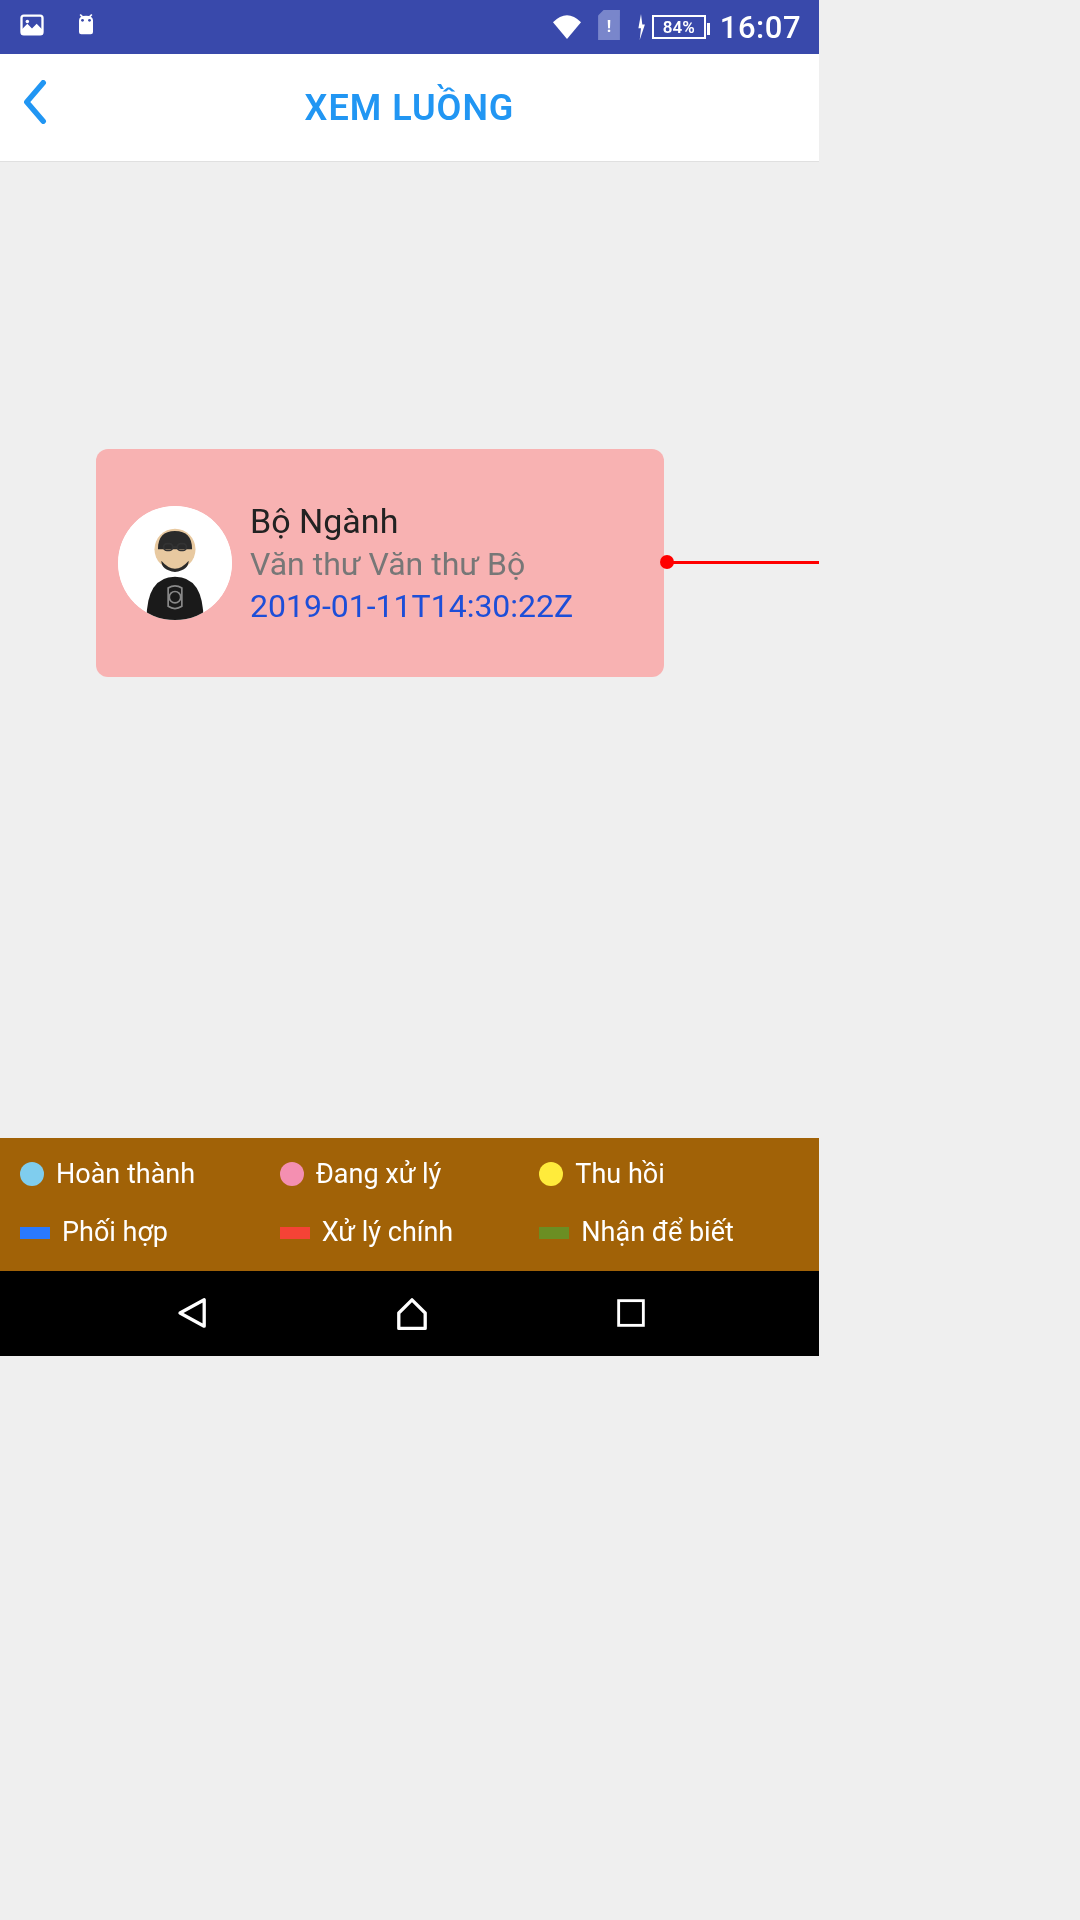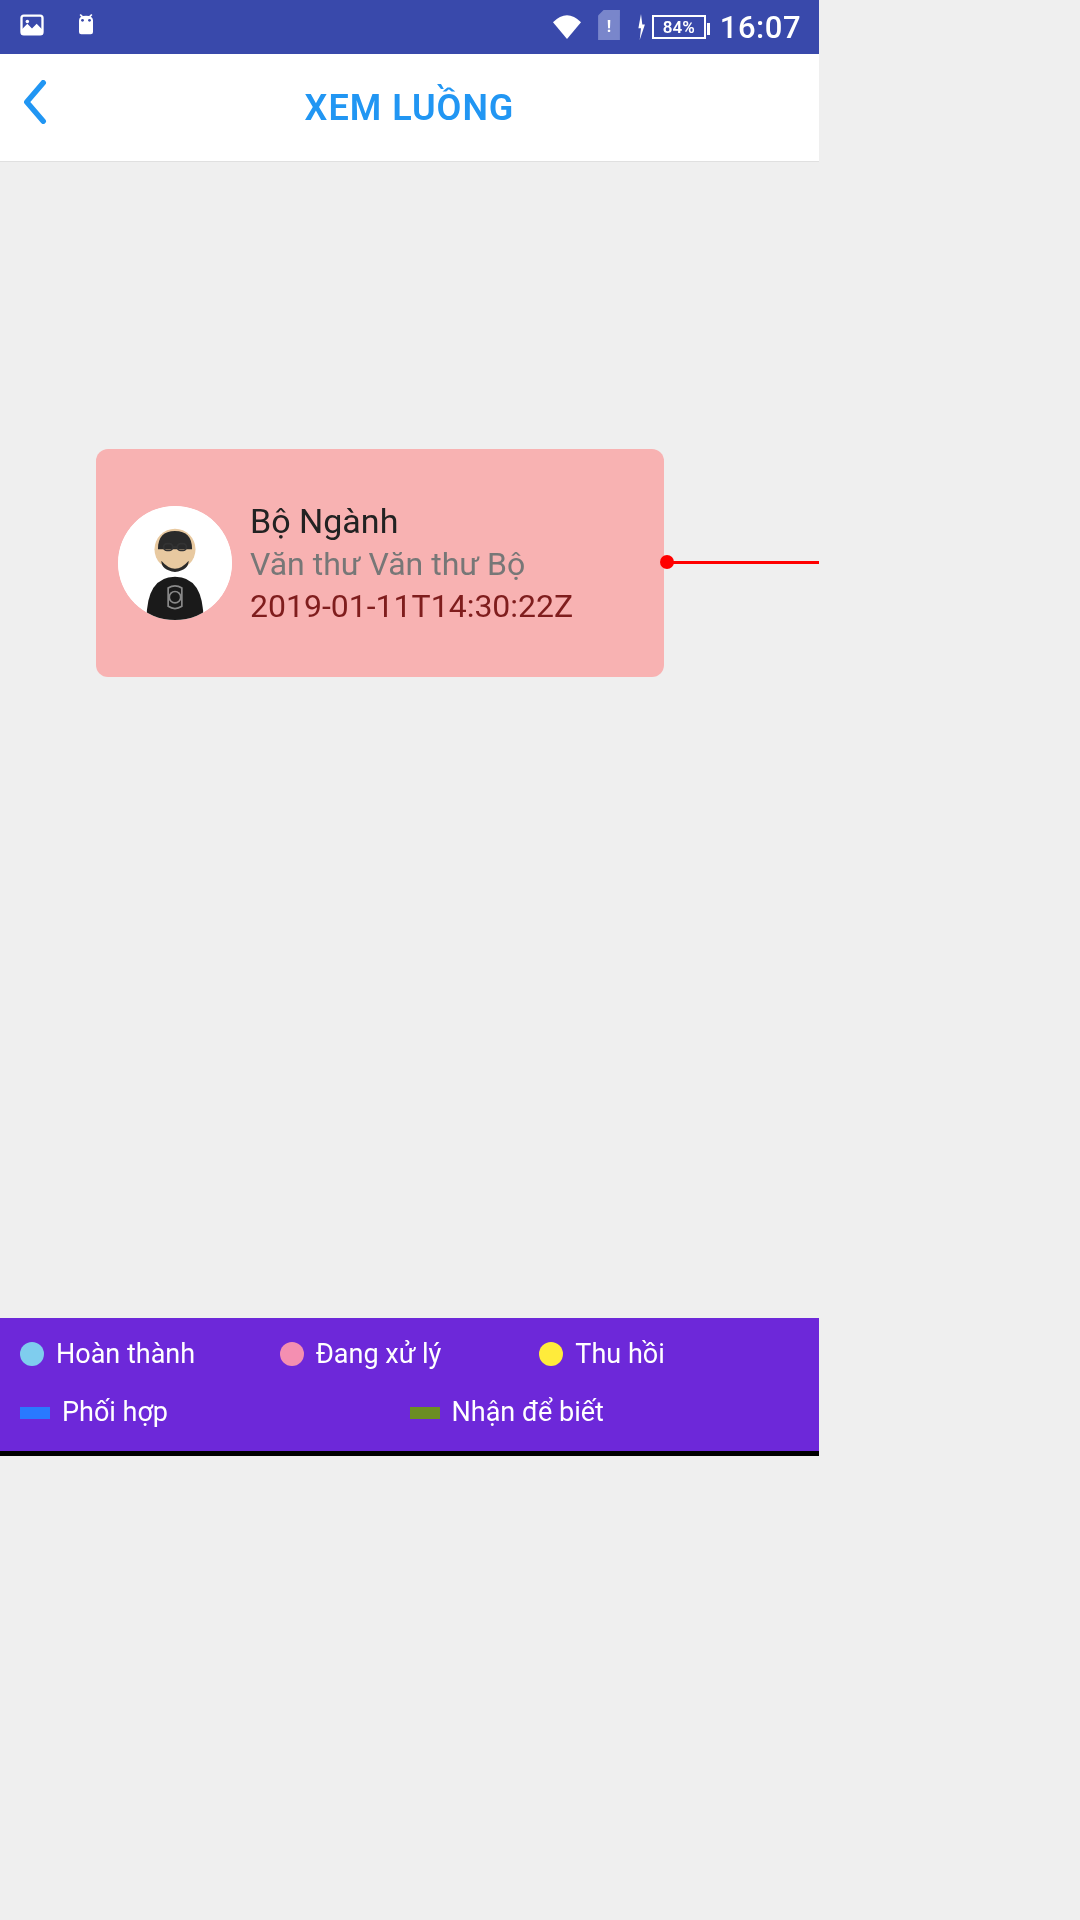--- a/index.html
+++ b/index.html
@@ -96,21 +96,21 @@
       transform: translateX(-50%);
       color: #2196F3;
       font-size: 36px;
       font-weight: 600;
       letter-spacing: 1px;
     }
     
     .flow-area {
       position: relative;
       flex: 1;
-      height: 1156px;
+      height: 976px;
     }
     
     .flow-card {
       position: absolute;
       left: 96px;
       top: 287px;
       width: 568px;
       height: 228px;
       background: #F8B2B2;
       border-radius: 12px;
@@ -148,21 +148,21 @@
     }
     
     .card-subtitle {
       font-size: 32px;
       color: #777;
       margin-bottom: 4px;
     }
     
     .card-date {
       font-size: 32px;
-      color: #7f1d1d;
+      color: #1d4ed8;
     }
     
     .flow-connector {
       position: absolute;
       left: 664px;
       top: 399px;
       width: 155px;
       height: 3px;
       background: #FF0000;
     }
@@ -171,21 +171,21 @@
       position: absolute;
       left: 660px;
       top: 393px;
       width: 14px;
       height: 14px;
       background: #FF0000;
       border-radius: 50%;
     }
     
     .legend {
-      background: #6d28d9;
+      background: #a16207;
       padding: 20px 20px 22px 20px;
     }
     
     .legend-row {
       display: flex;
       margin-bottom: 26px;
     }
     
     .legend-row:last-child {
       margin-bottom: 0;
@@ -338,20 +338,24 @@
       <div class="legend-circle c-yellow"></div>
       <div class="legend-label">Thu hồi</div>
     </div>
   </div>
   <div class="legend-row">
     <div class="legend-item" style="flex:1">
       <div class="legend-bar c-blue"></div>
       <div class="legend-label">Phối hợp</div>
     </div>
     <div class="legend-item" style="flex:1">
+      <div class="legend-bar c-red"></div>
+      <div class="legend-label">Xử lý chính</div>
+    </div>
+    <div class="legend-item" style="flex:1">
       <div class="legend-bar c-olive"></div>
       <div class="legend-label">Nhận để biết</div>
     </div>
   </div>
 </div>
 
 <div class="nav-bar">
   <div class="nav-icon">
     <svg width="44" height="44" viewBox="0 0 40 40">
         <path d="M32 8 L32 32 L10 20 Z" fill="none" stroke="white" stroke-width="3" stroke-linejoin="round"></path>

